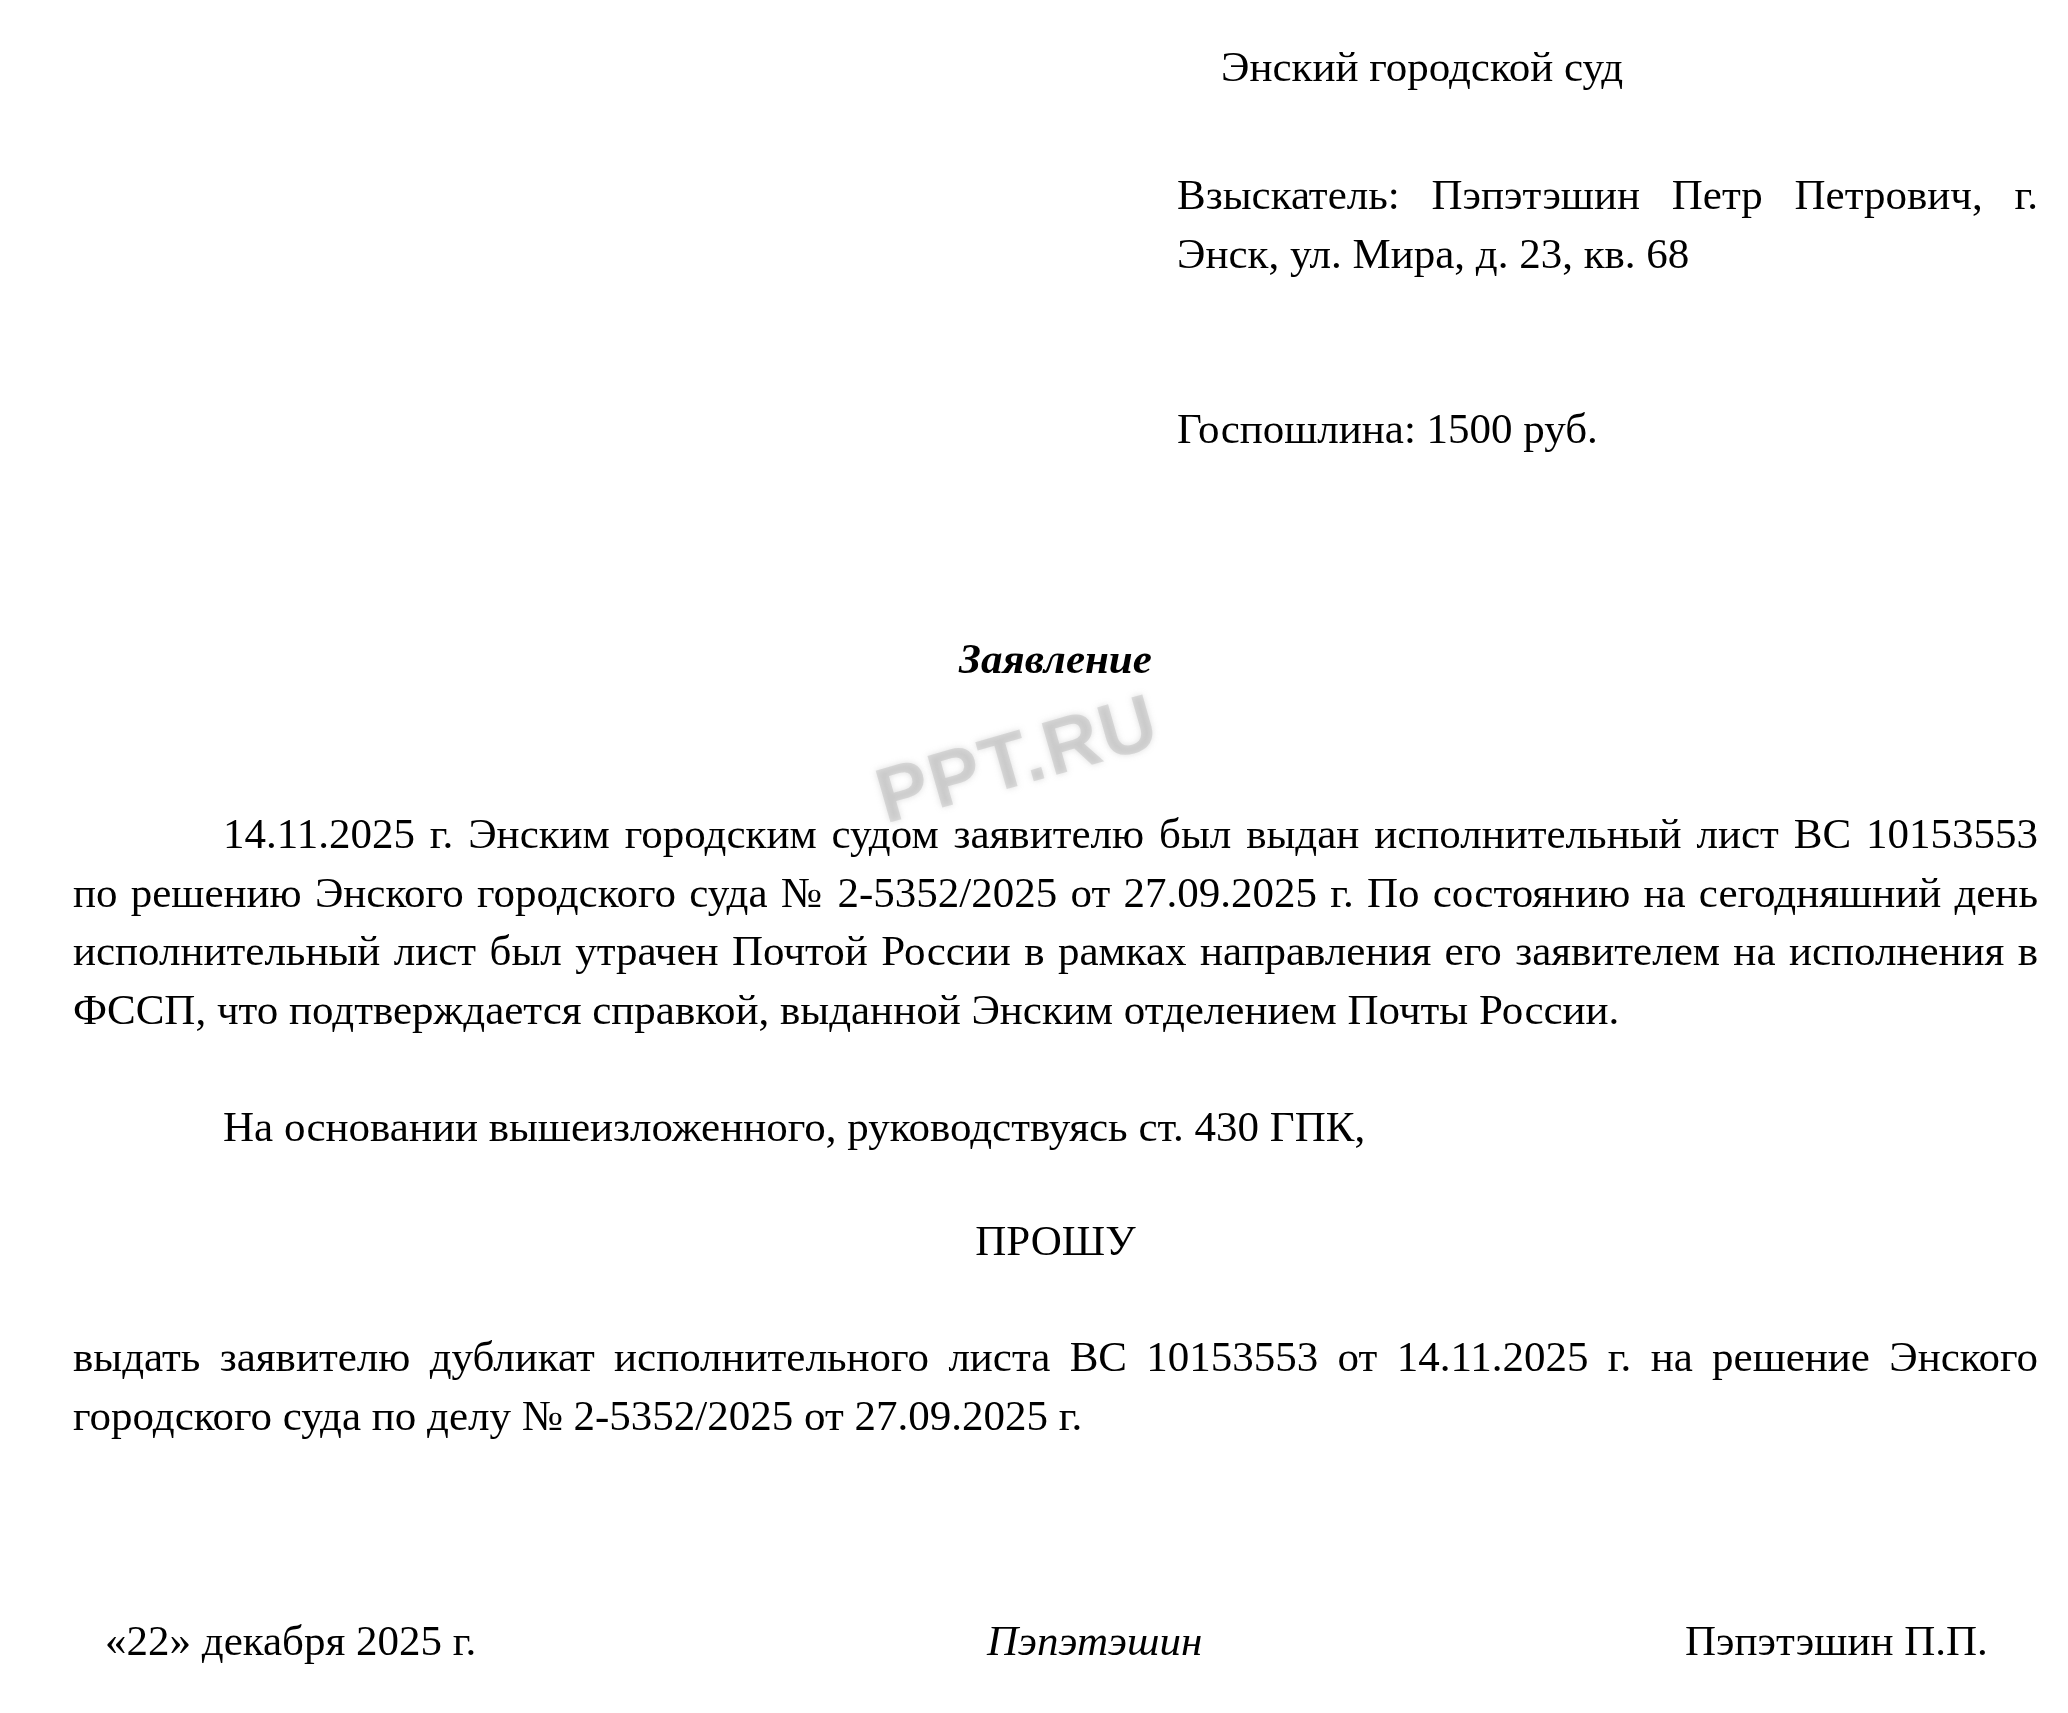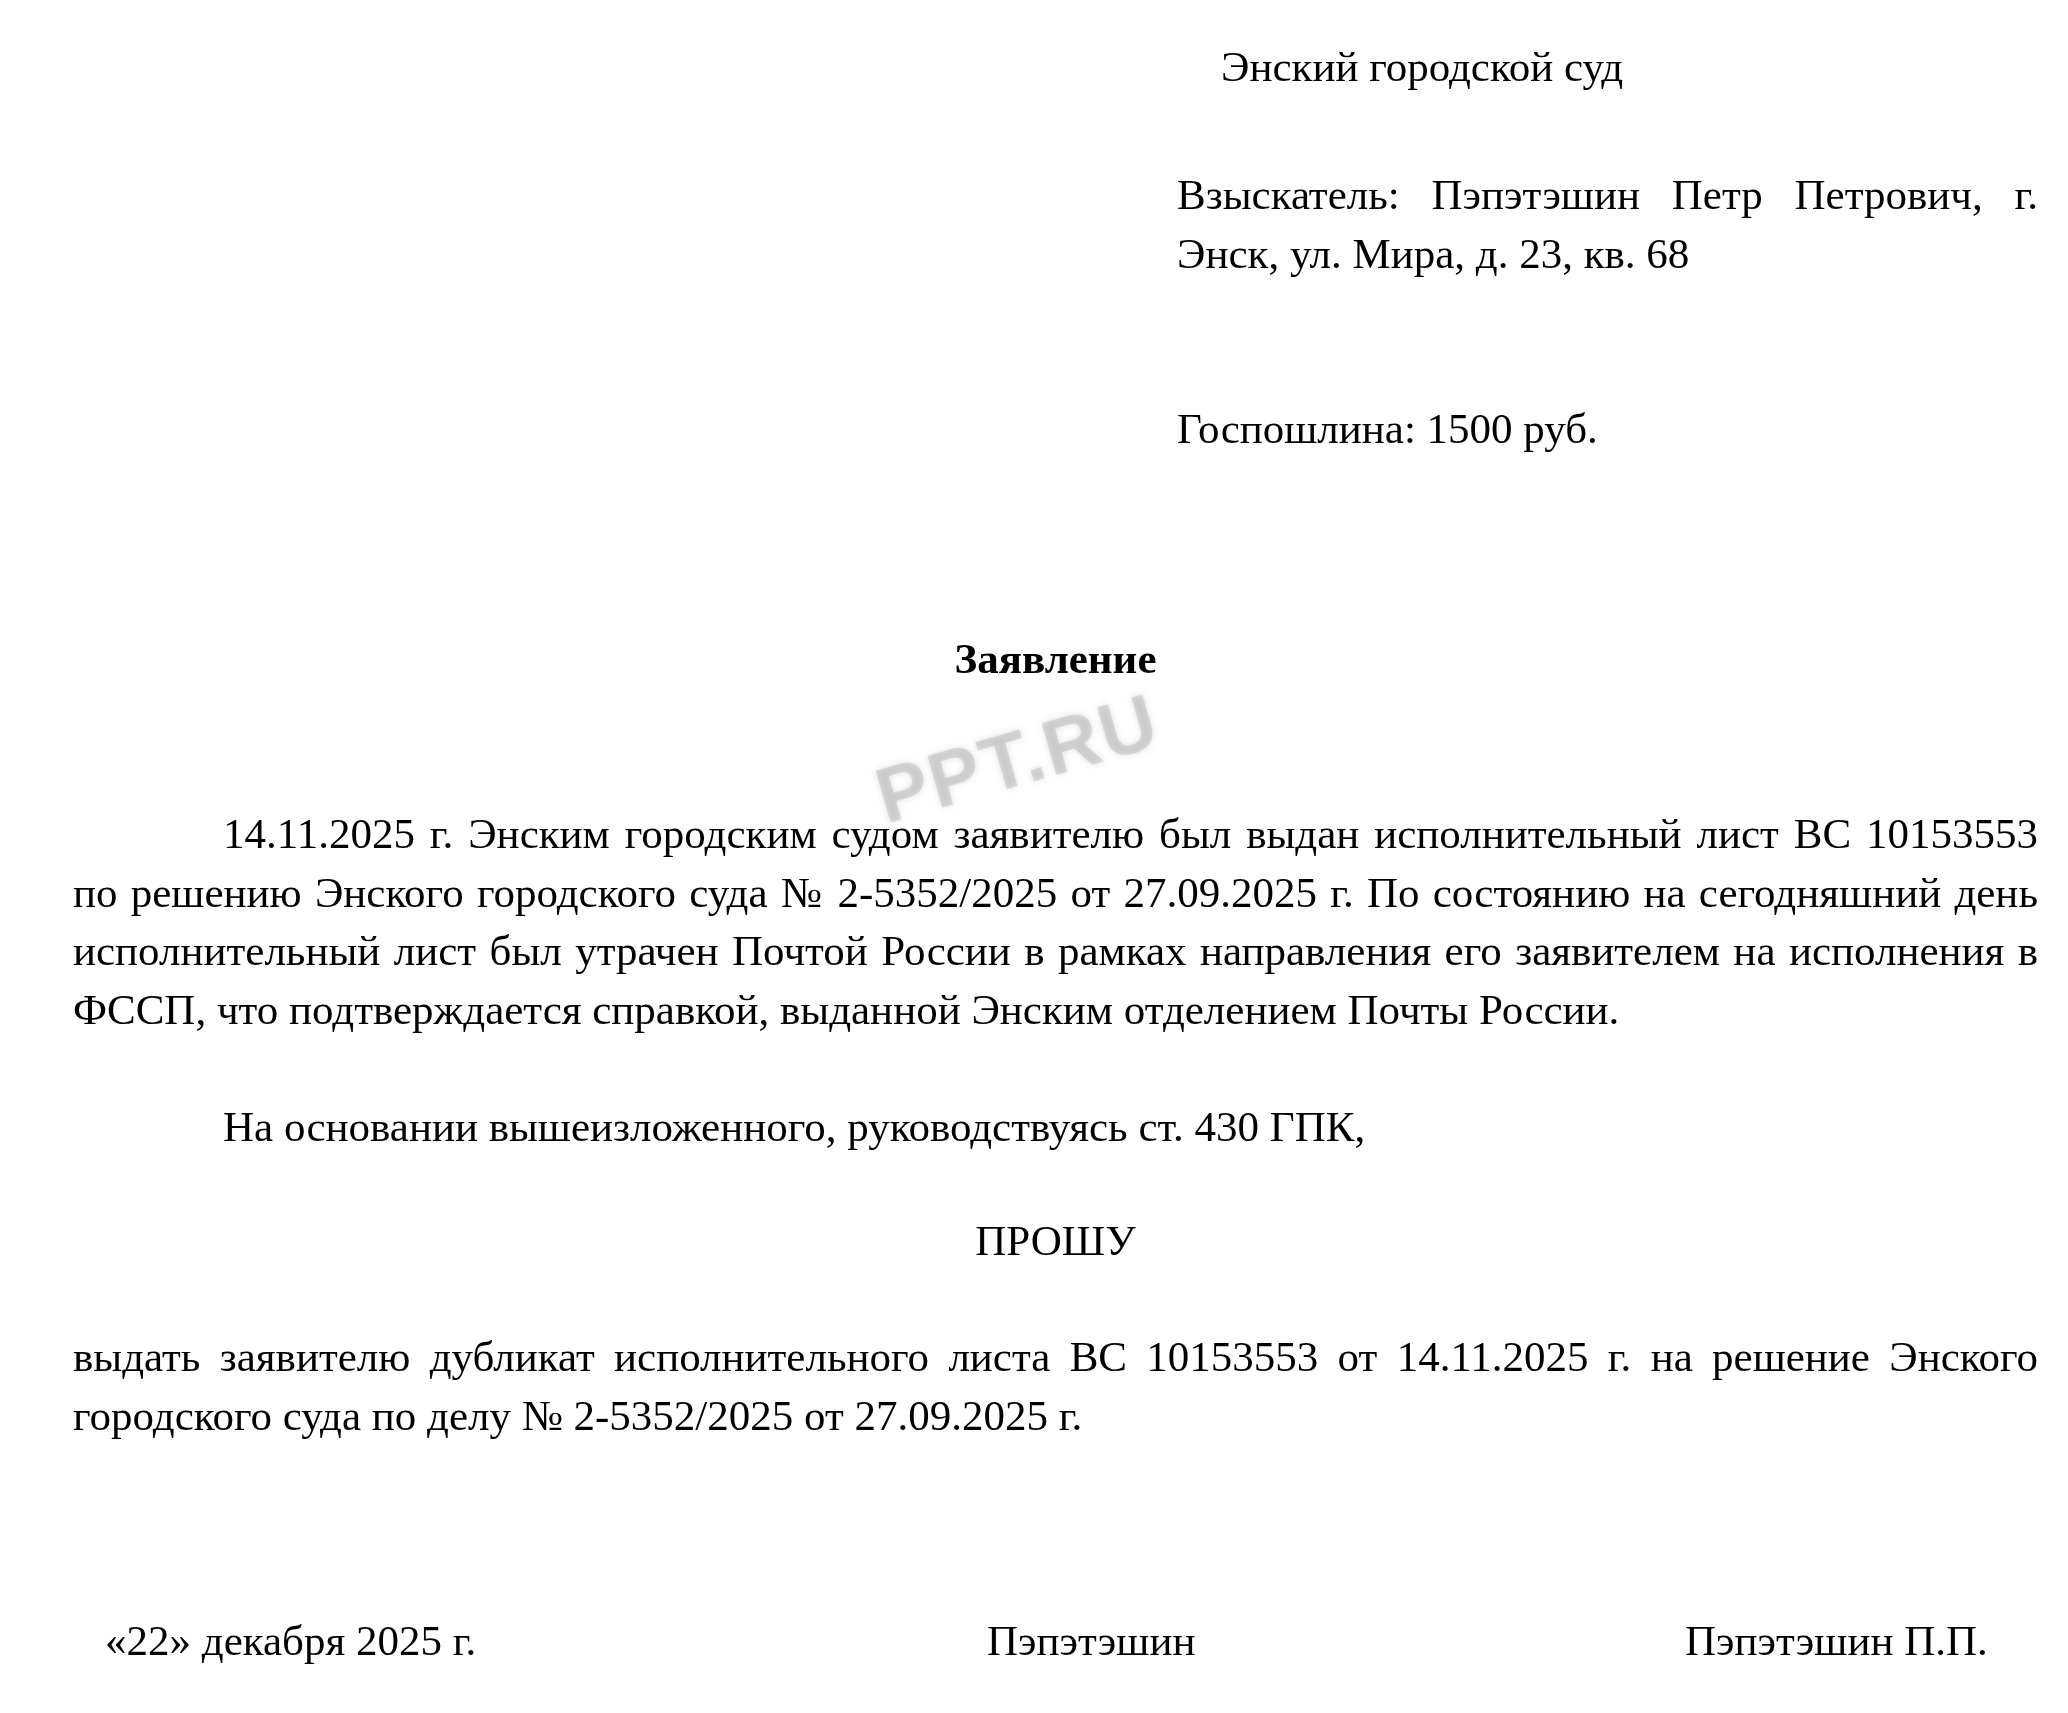--- a/index.html
+++ b/index.html
@@ -2,28 +2,28 @@
 <html><head>
 <meta charset="utf-8">
 <style>
   html, body { margin:0; padding:0; background:#ffffff; }
   body { width:2068px; height:1713px; position:relative; overflow:hidden;
          font-family:"Liberation Serif", "DejaVu Serif", serif; color:#000; font-size:43px; line-height:58.6px; }
   .abs { position:absolute; }
   .right-block { left:1177px; width:861px; }
   .justify { text-align:justify; text-align-last:left; }
   .center { text-align:center; }
-  .bold { font-weight:bold; }
+  .bold { font-weight:bold;font-style:italic; }
   .indent { text-indent:150px; }
   .watermark { position:absolute; left:870px; top:770px; font-family:"Liberation Sans","DejaVu Sans",sans-serif;
     font-weight:bold; font-size:78px; color:rgba(150,150,150,0.28); transform:rotate(-16deg);
     transform-origin:left top; letter-spacing:2px; text-shadow:0 0 6px rgba(160,160,160,0.35); pointer-events:none; }
   .sig-row { position:absolute; left:73px; top:1612px; width:1935px; height:60px; }
   .sig-row span { position:absolute; top:0; white-space:nowrap;margin-left:32px; }
-  .italic { }
+  .italic { font-style:italic; }
 </style>
 </head>
 <body>
 
 <div class="abs right-block" style="top:38px;margin-left:44px;">Энский городской суд</div>
 
 <div class="abs right-block justify" style="top:166px;">Взыскатель: Пэпэтэшин Петр Петрович, г. Энск, ул. Мира, д. 23, кв. 68</div>
 
 <div class="abs right-block" style="top:400px;">Госпошлина: 1500 руб.</div>
 

